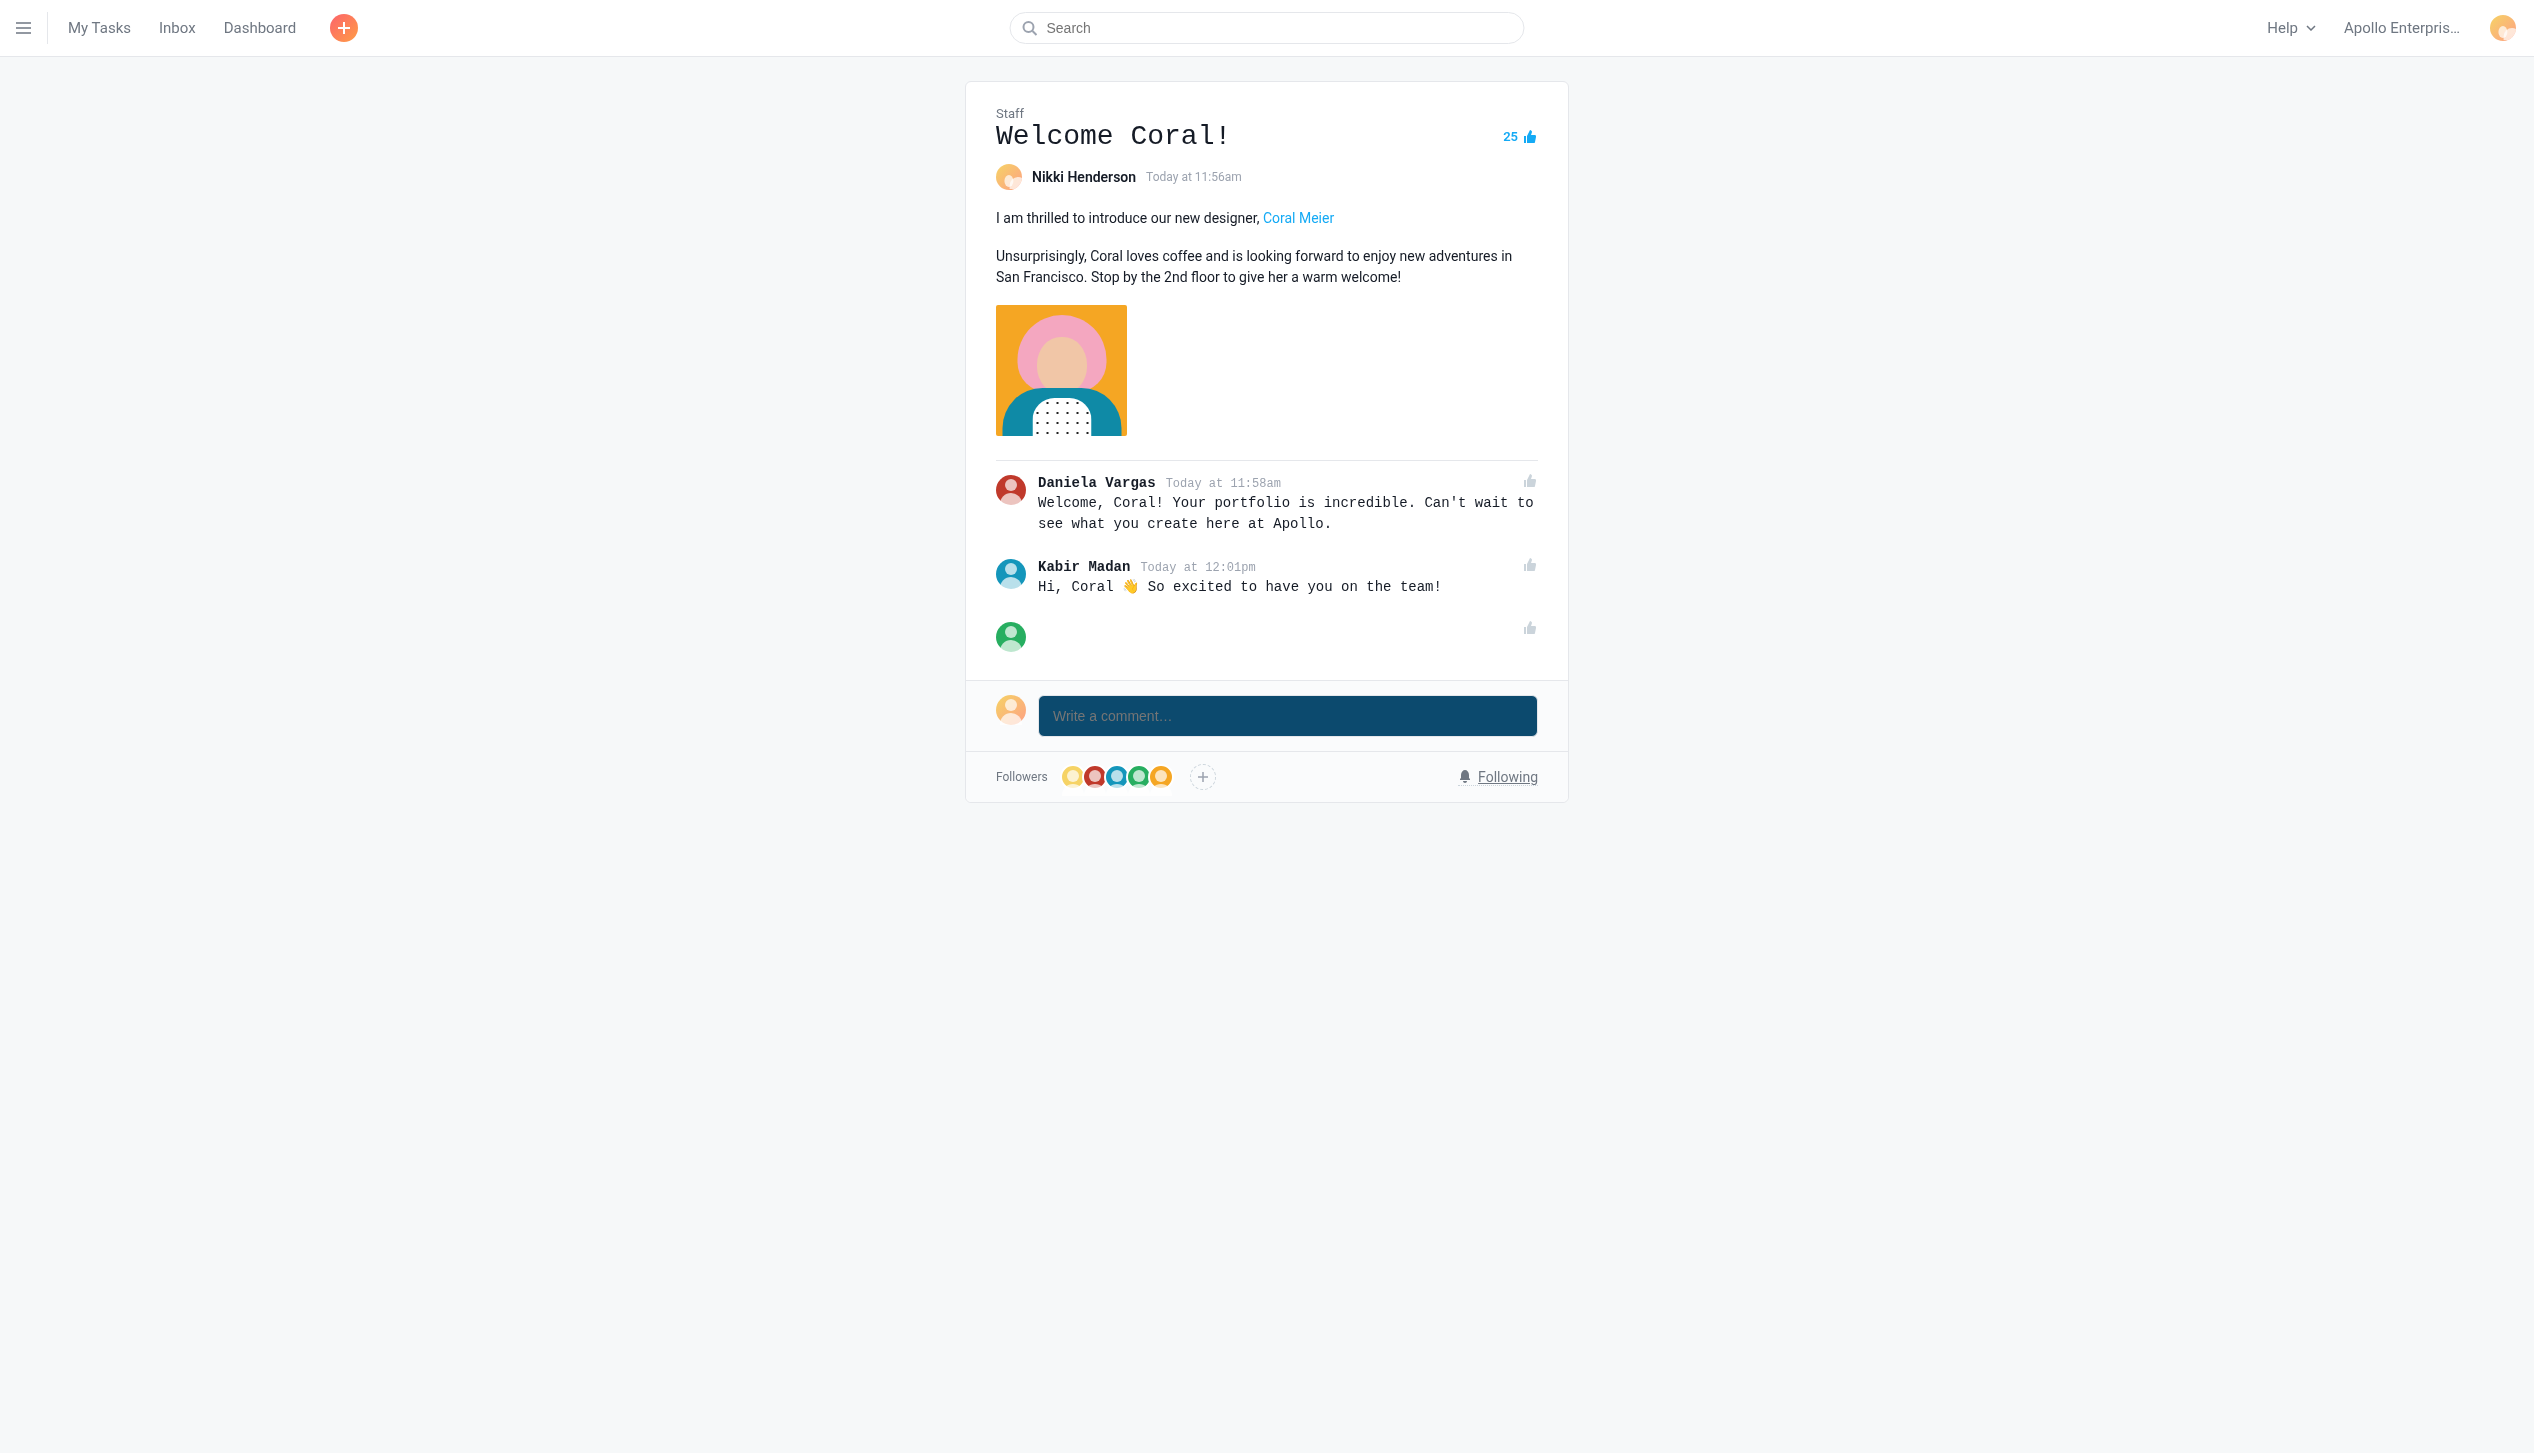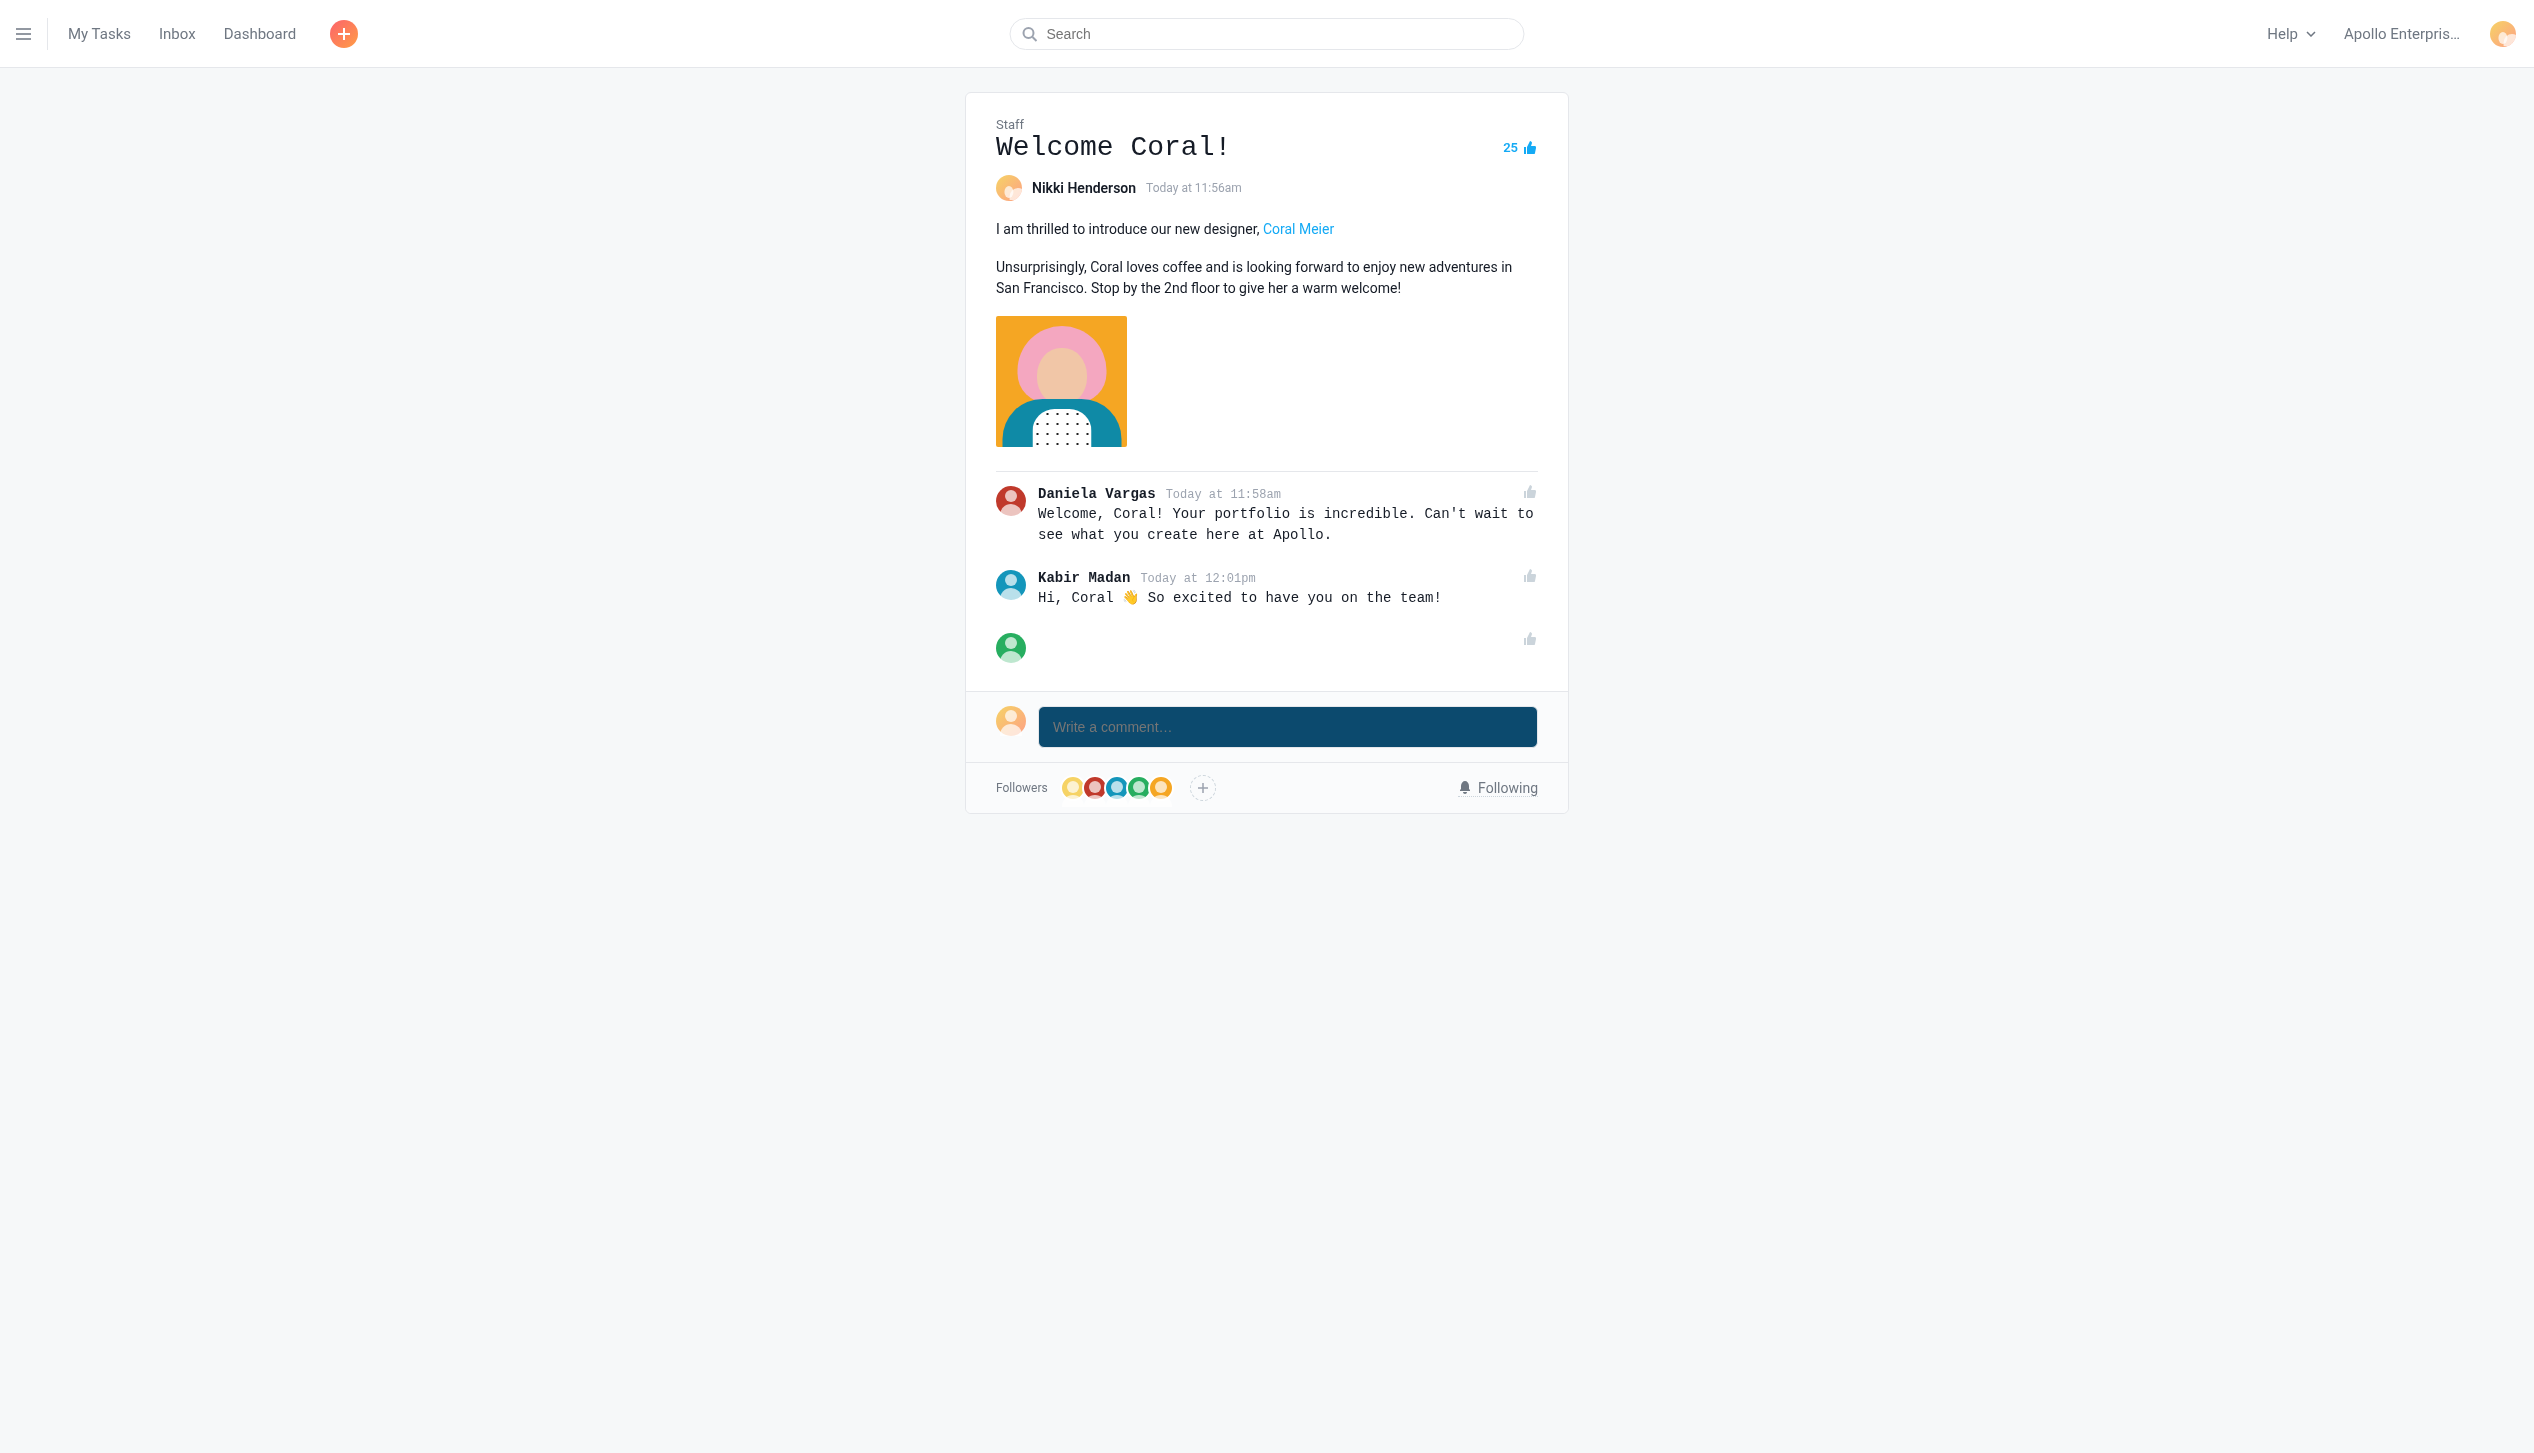--- a/index.html
+++ b/index.html
@@ -6,21 +6,21 @@
   html, body { height: 100%; }
   body {
     font-family: -apple-system, BlinkMacSystemFont, "Segoe UI", Roboto, Helvetica, Arial, sans-serif;
     background: #f6f8f9;
     color: #151b26;
     font-size: 14px;
   }
 
   
   .topbar {
-    height: 68px;
+    height: 57px;
     background: #fff;
     border-bottom: 1px solid #e5e7eb;
     display: flex;
     align-items: center;
     padding: 0 16px;
     gap: 16px;
     position: relative;
   }
   .hamburger {
     width: 32px; height: 32px;
@@ -136,21 +136,21 @@
   .avatars-stack > div {
     width:26px; height:26px; border-radius:50%;
     border:2px solid #fff; margin-left:-4px;
   }
   .avatars-stack > div:first-child{ margin-left:0; }
   .add-follower {
     width:26px; height:26px; border-radius:50%;
     border: 1px dashed #cbd4db; display:flex; align-items:center; justify-content:center;
     color:#9ca3af; font-size:14px; cursor:pointer; margin-left:4px;
   }
-  .following { display:flex; align-items:flex-start; gap:6px; color:#6f7782; font-size:14px; cursor:pointer; border-bottom:1px dotted #cbd4db;}
+  .following { display:flex; align-items:flex-start; gap:6px; color:#6f7782; font-size:14px; cursor:pointer; border-bottom:1px dotted #cbd4db;text-decoration:underline;}
 
   
   .face::before{
     content:""; display:block; width:12px; height:12px; border-radius:50%;
     background: rgba(255,255,255,.7);
     position:relative; top:4px; left:50%; transform:translateX(-50%);
   }
   .face::after{
     content:""; display:block; width:22px; height:12px; border-radius:12px 12px 0 0;
     background: rgba(255,255,255,.7);

